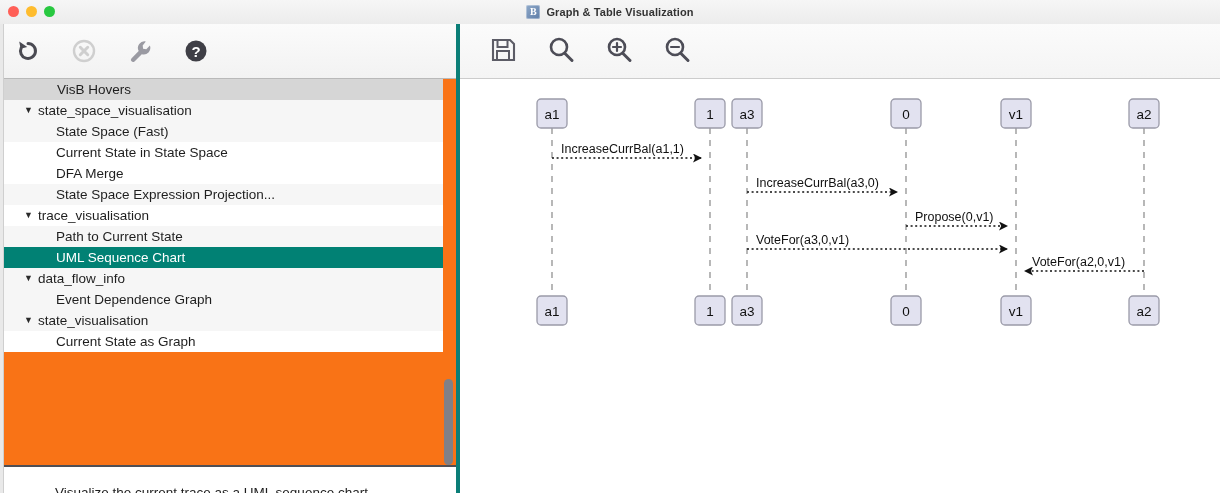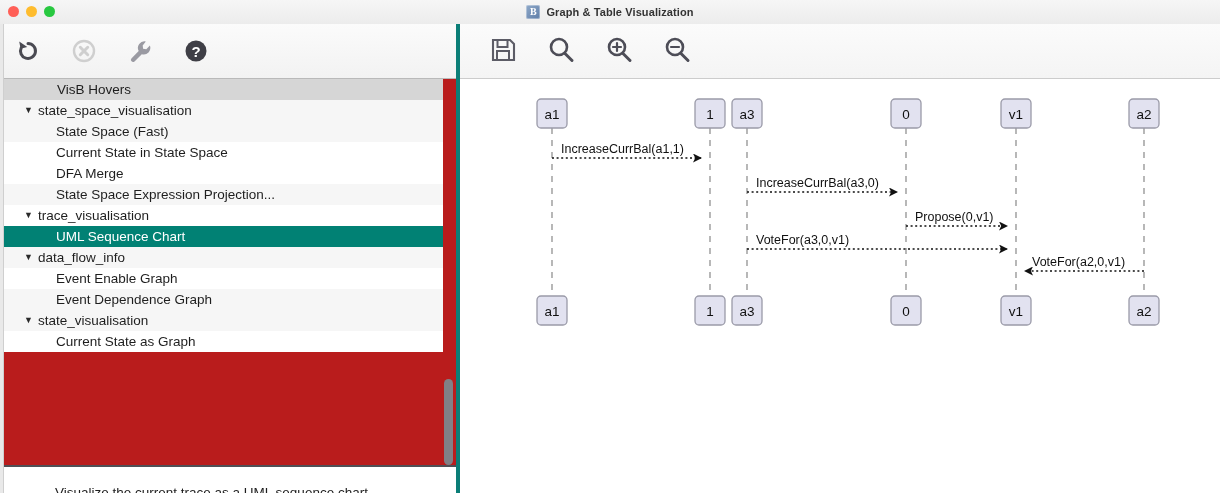--- a/index.html
+++ b/index.html
@@ -71,21 +71,21 @@
   .tb-btn {
     width: 56px; height: 54px;
     display: flex; align-items: center; justify-content: center;
     background: transparent; border: 0;
   }
   .tb-btn svg { display: block; }
 
   .tree-wrap {
     position: absolute; left: 0; top: 55px;
     width: 456px; height: 387px;
-    background: #b91c1c;
+    background: #f97316;
     overflow: hidden;
   }
   .tree {
     position: absolute; left: 0; top: 0;
     width: 443px;
   }
   .row {
     height: 21px;
     display: flex; align-items: center;
     font-size: 13.5px; color: #1e1e1e;
@@ -249,29 +249,29 @@
           <div class="row plain child">
             <span class="label">DFA Merge</span>
           </div>
           <div class="row alt child">
             <span class="label">State Space Expression Projection...</span>
           </div>
           <div class="row plain group">
             <span class="arrow">▼</span>
             <span class="label">trace_visualisation</span>
           </div>
+          <div class="row alt child">
+            <span class="label">Path to Current State</span>
+          </div>
           <div class="row selected child">
             <span class="label">UML Sequence Chart</span>
           </div>
           <div class="row alt group">
             <span class="arrow">▼</span>
             <span class="label">data_flow_info</span>
-          </div>
-          <div class="row plain child">
-            <span class="label">Event Enable Graph</span>
           </div>
           <div class="row alt child">
             <span class="label">Event Dependence Graph</span>
           </div>
           <div class="row alt group">
             <span class="arrow">▼</span>
             <span class="label">state_visualisation</span>
           </div>
           <div class="row plain child">
             <span class="label">Current State as Graph</span>

